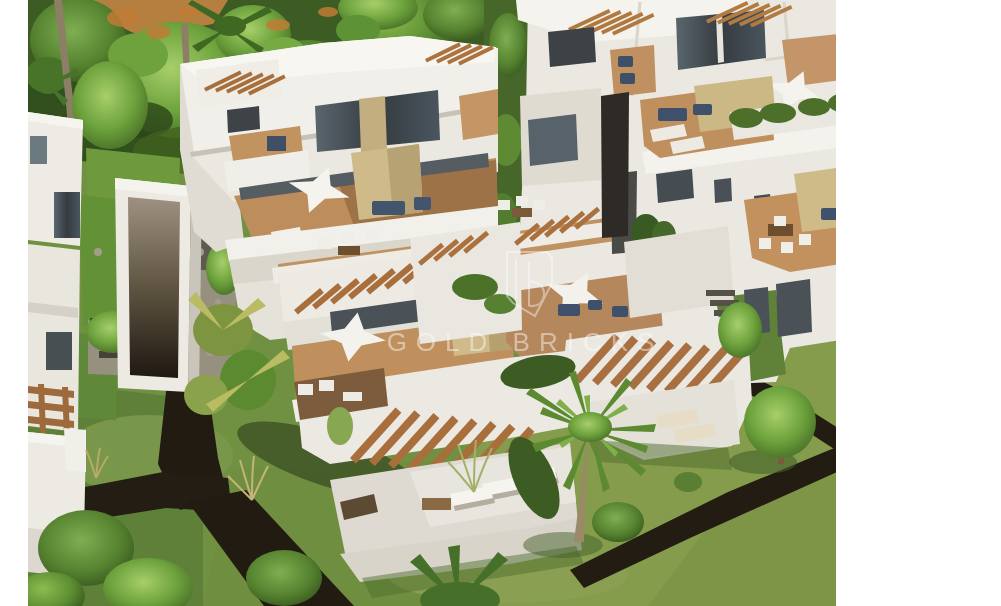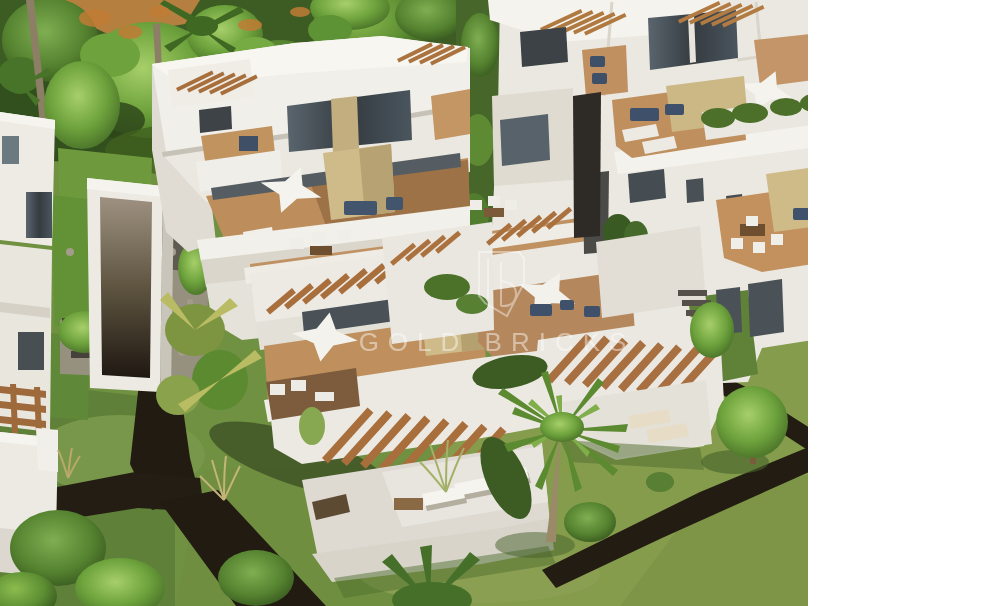--- a/index.html
+++ b/index.html
@@ -1,16 +1,16 @@
 <!DOCTYPE html>
 <html><head>
 <meta charset="utf-8">
 <style>
 html,body{margin:0;padding:0;background:#fff;font-family:"Liberation Sans",sans-serif;}
-#scene{position:relative;width:808px;height:606px;overflow:hidden;}
+#scene{position:relative;width:808px;height:606px;overflow:hidden;margin-left:28px;}
 svg{display:block;}
 </style>
 </head>
 <body>
 <div id="scene">
 <svg width="1001" height="606" viewBox="0 0 1001 606" xmlns="http://www.w3.org/2000/svg">
 <defs>
 <radialGradient id="treeA" cx="0.4" cy="0.35" r="0.75">
 <stop offset="0" stop-color="#8cbb4e"></stop>
 <stop offset="0.55" stop-color="#5d8f33"></stop>

